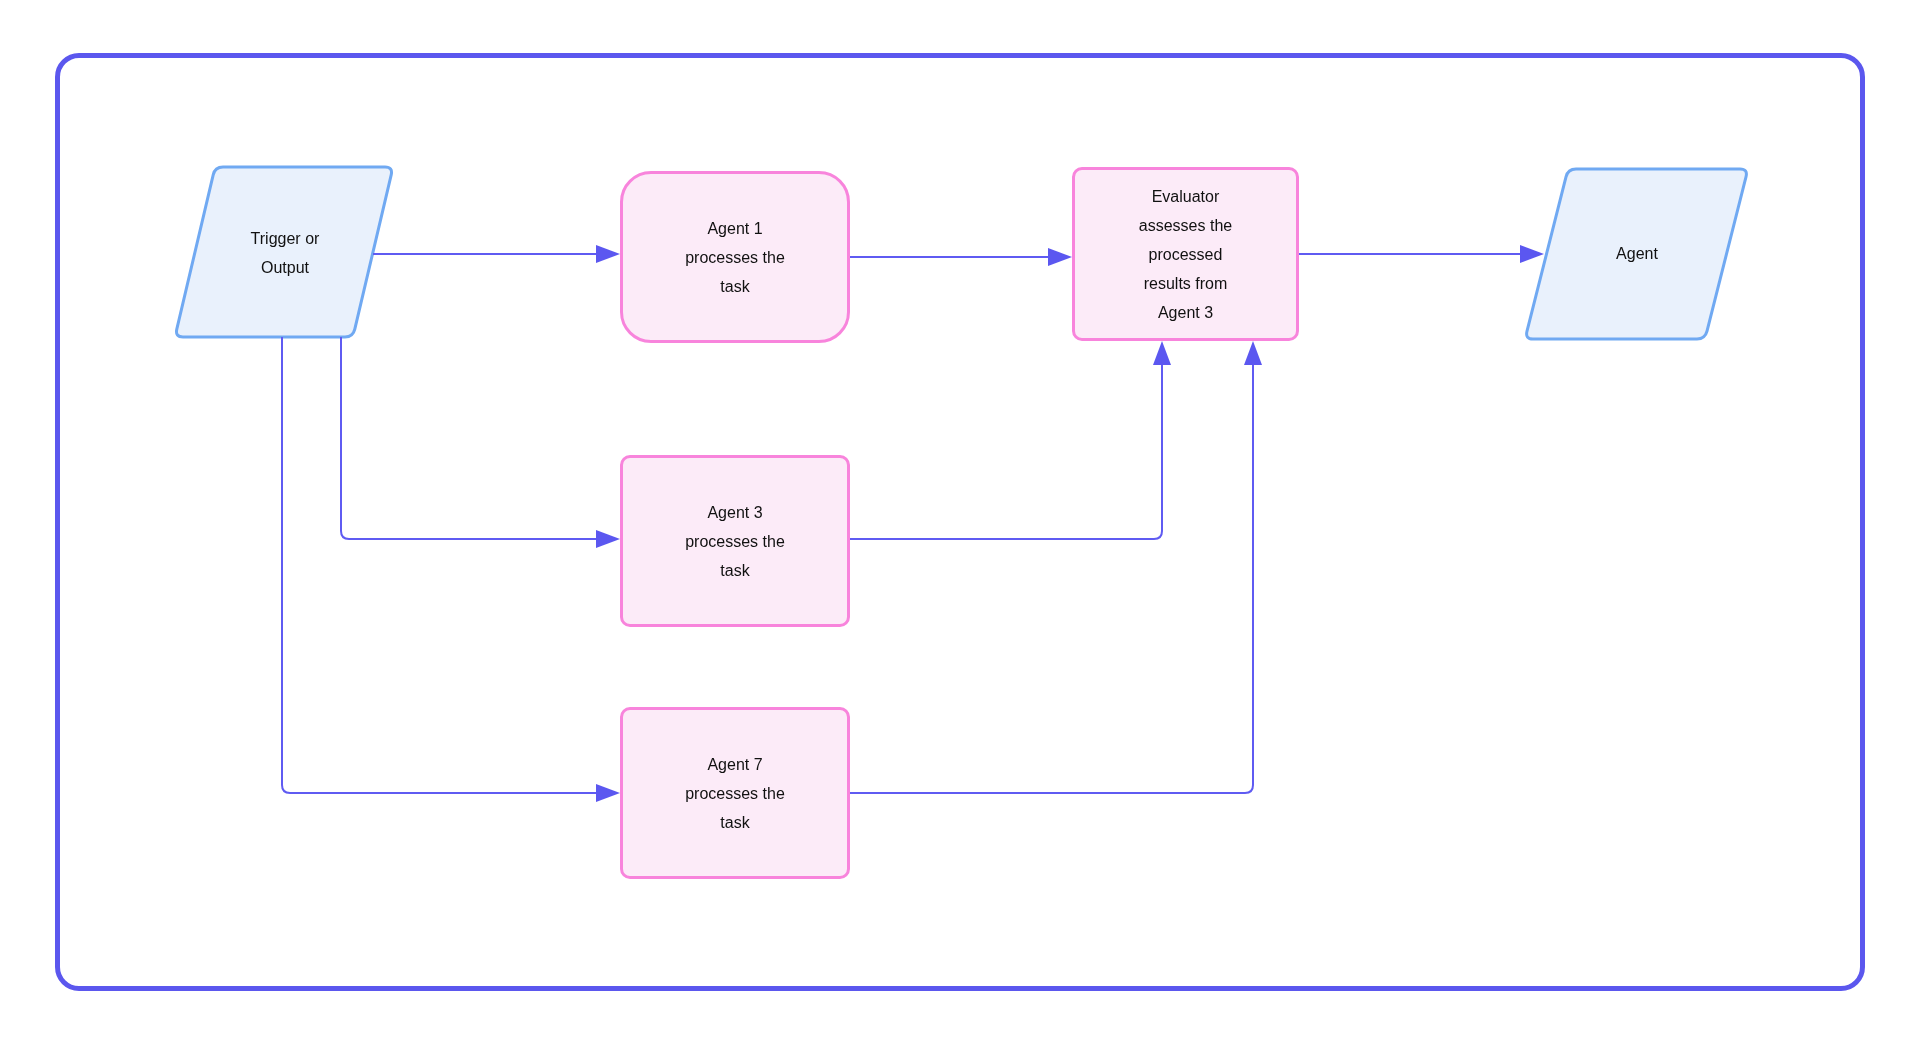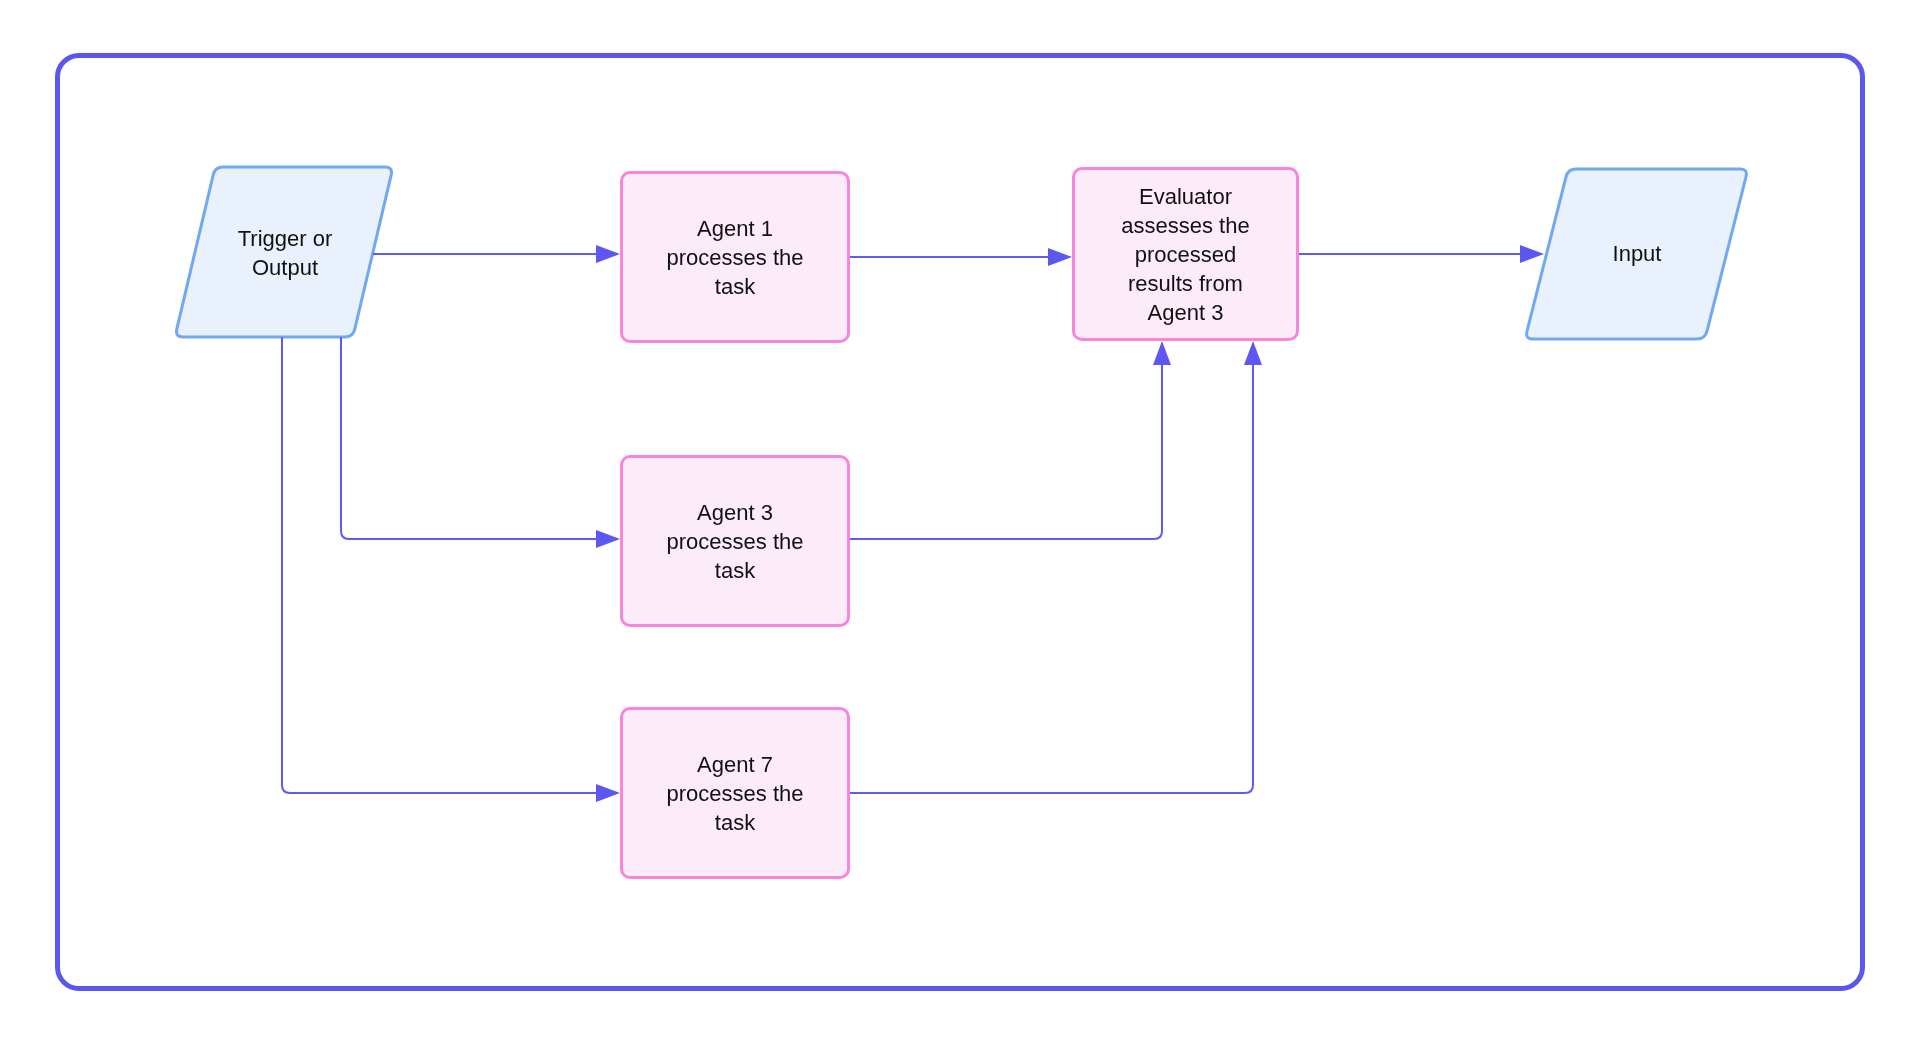--- a/index.html
+++ b/index.html
@@ -49,21 +49,21 @@
     position: absolute;
     box-sizing: border-box;
     background: #fcebf8;
     border: 3px solid #f884dc;
     border-radius: 10px;
     display: flex;
     align-items: center;
     justify-content: center;
   }
   .label {
-    font-size: 22px;
+    font-size: 16px;
     line-height: 29px;
     color: #111111;
     text-align: center;
     white-space: pre-line;
   }
   .io-label {
     position: absolute;
     display: flex;
     align-items: center;
     justify-content: center;
@@ -97,21 +97,21 @@
     <path class="wire" d="M850 539 H1154 Q1162 539 1162 531 V364"></path>
     <polygon class="head" points="1162,341 1153,365 1171,365"></polygon>
 
     <path class="wire" d="M850 793 H1245 Q1253 793 1253 785 V364"></path>
     <polygon class="head" points="1253,341 1244,365 1262,365"></polygon>
 
     <path class="wire" d="M1299 254 H1521"></path>
     <polygon class="head" points="1544,254 1520,245 1520,263"></polygon>
   </svg>
 
-  <div class="node" style="left:620px; top:171px; width:230px; height:172px;">
+  <div class="node" style="left:620px; top:171px; width:230px; height:172px;border-radius:31px;">
     <div class="label">Agent 1
 processes the
 task</div>
   </div>
 
   <div class="node" style="left:1072px; top:167px; width:227px; height:174px;">
     <div class="label">Evaluator
 assesses the
 processed
 results from
@@ -129,16 +129,16 @@
 processes the
 task</div>
   </div>
 
   <div class="io-label" style="left:195px; top:170px; width:180px; height:165px;">
     <div class="label">Trigger or
 Output</div>
   </div>
 
   <div class="io-label" style="left:1546px; top:170px; width:182px; height:167px;">
-    <div class="label">Input</div>
+    <div class="label">Agent</div>
   </div>
 
 </div>
 
 </body></html>

